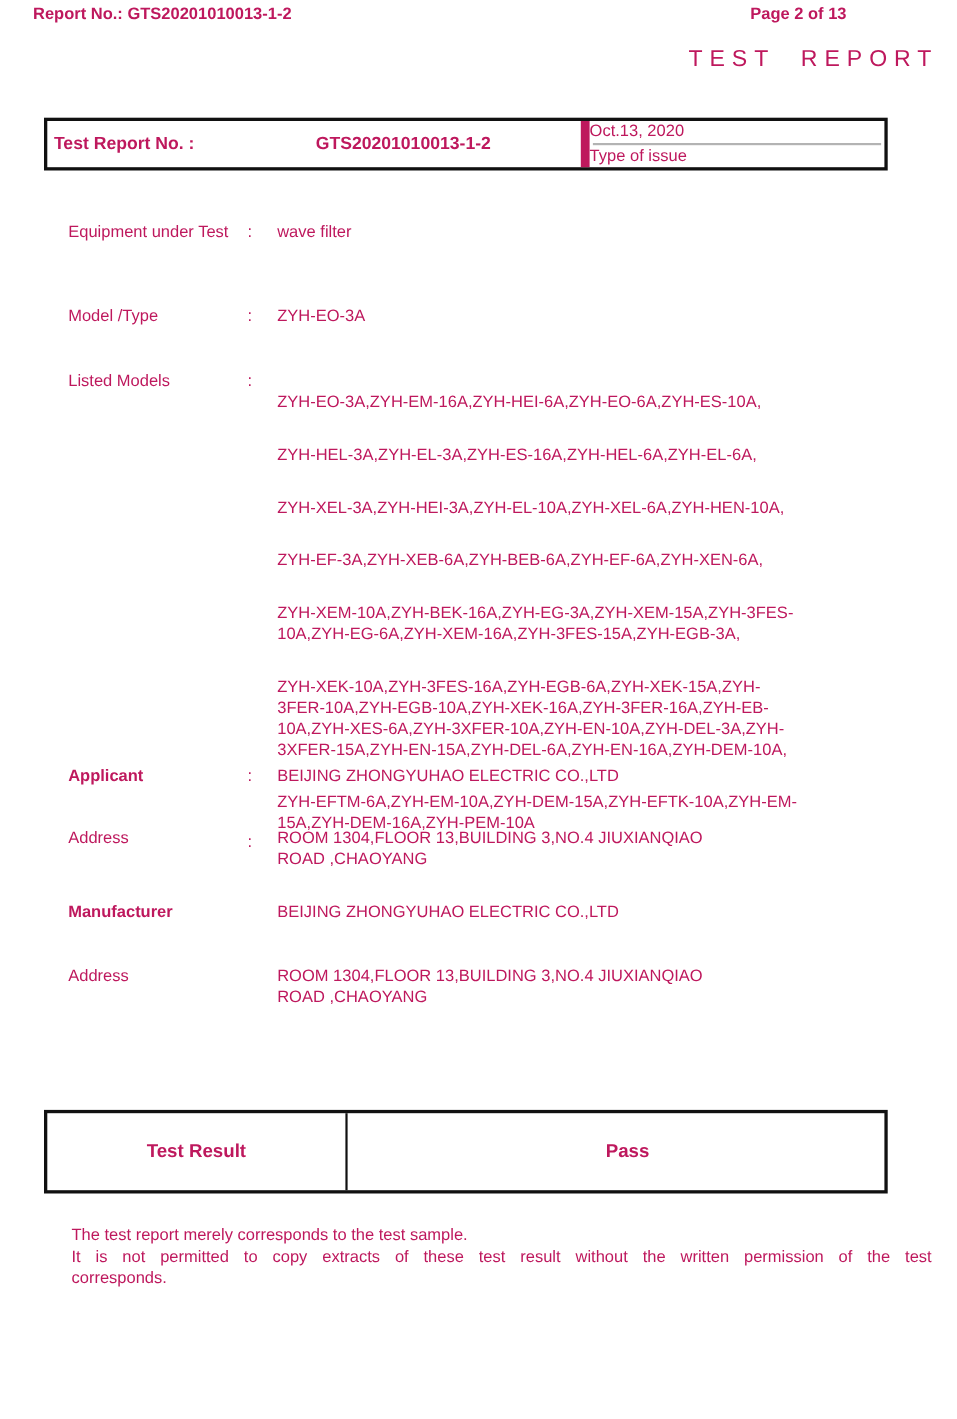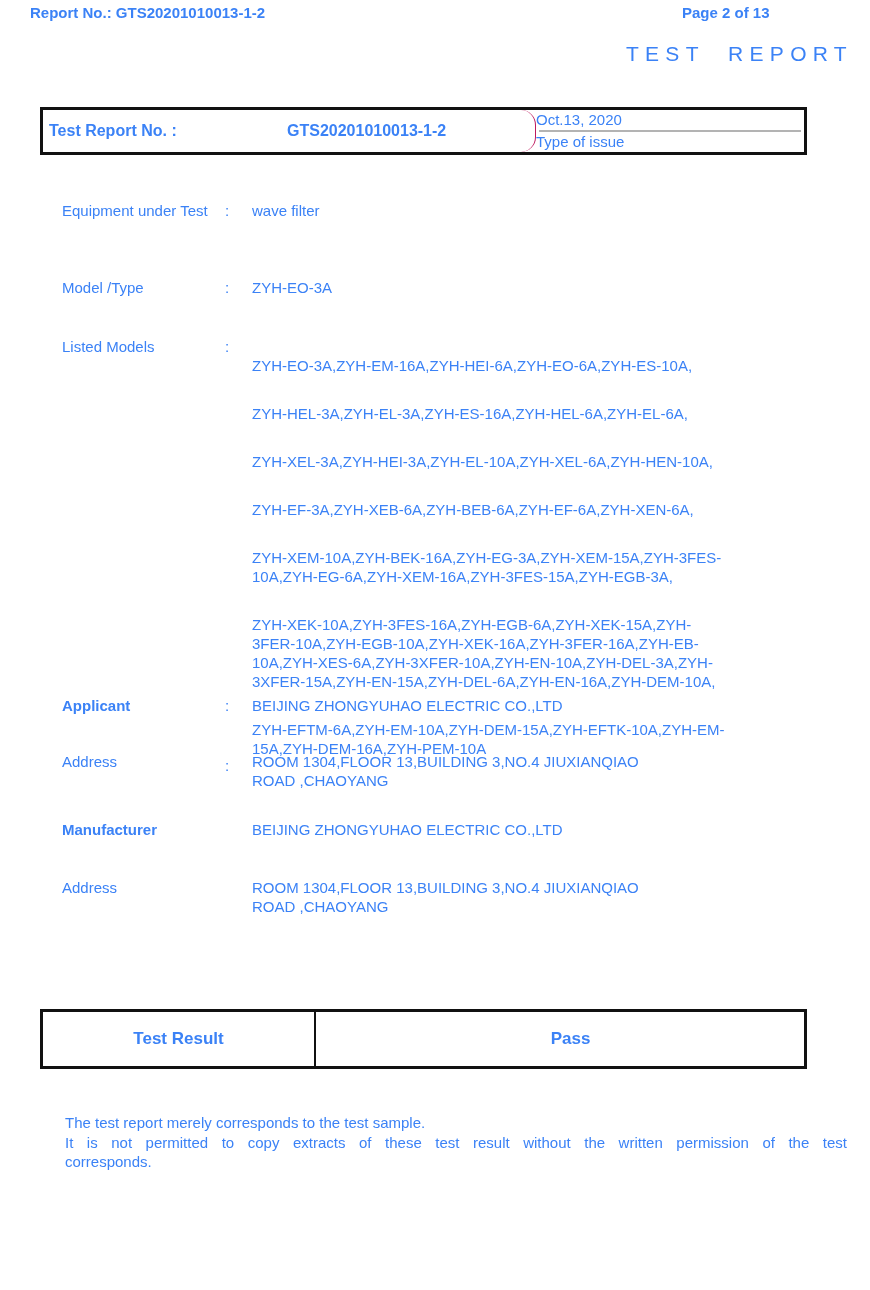--- a/index.html
+++ b/index.html
@@ -1,56 +1,56 @@
 <!DOCTYPE html>
 <html><head>
 <meta charset="utf-8">
 <style>
   html,body{margin:0;padding:0;background:#fff;}
   .page{
     position:relative;
     width:870px;height:1290px;
     background:#ffffff;
     font-family:"Liberation Sans", sans-serif;
-    color:#3b82f6;
+    color:#be185d;
     overflow:hidden;
   }
   
   .hdr-left{position:absolute;left:30px;top:4px;font-size:15px;font-weight:bold;}
   .hdr-right{position:absolute;left:682px;top:4px;font-size:15px;font-weight:bold;}
   
   .title{
     position:absolute;left:0;top:42px;width:853px;
     text-align:right;font-size:21px;font-weight:normal;
     letter-spacing:0.30em;word-spacing:0.55em;
   }
   
   .rpt-table{
     position:absolute;left:40px;top:107px;width:767px;height:48px;
     border:3px solid #111;box-sizing:border-box;display:flex;
   }
   .rpt-left{
     flex:0 0 493px;position:relative;display:flex;align-items:center;
-    border-right:1px solid #be185d;box-sizing:border-box;border-radius:15px;
+    border-right:8px solid #be185d;box-sizing:border-box;
   }
   .rpt-label{position:absolute;left:6px;font-size:16px;font-weight:bold;}
   .rpt-value{position:absolute;left:244px;font-size:16px;font-weight:bold;}
   .rpt-right{flex:1;display:flex;flex-direction:column;justify-content:center;}
   .rpt-date,.rpt-datelabel{font-size:15px;line-height:20px;}
   .rpt-hr{height:2px;background:#b3b3b3;margin:0 3px;}
   
   .frow{position:absolute;left:0;width:870px;font-size:15px;line-height:19px;}
   .f-label{position:absolute;left:62px;width:163px;}
   .f-label.bold{font-weight:bold;}
   .f-colon{position:absolute;left:225px;width:20px;}
   .f-value{position:absolute;left:252px;width:560px;white-space:pre-line;}
   .lm-par{white-space:pre-line;margin:0 0 10px 0;}
   
   .res-table{
-    position:absolute;left:40px;top:1009px;width:767px;height:60px;
+    position:absolute;left:40px;top:1009px;width:767px;height:76px;
     border:3px solid #111;box-sizing:border-box;display:flex;gap:21px;
   }
   .res-left{
     flex:0 0 273px;display:flex;align-items:center;justify-content:center;
     border-right:2px solid #111;box-sizing:border-box;
     font-size:17px;font-weight:bold;
   }
   .res-right{
     flex:1;display:flex;align-items:center;justify-content:center;
     font-size:17px;font-weight:bold;

